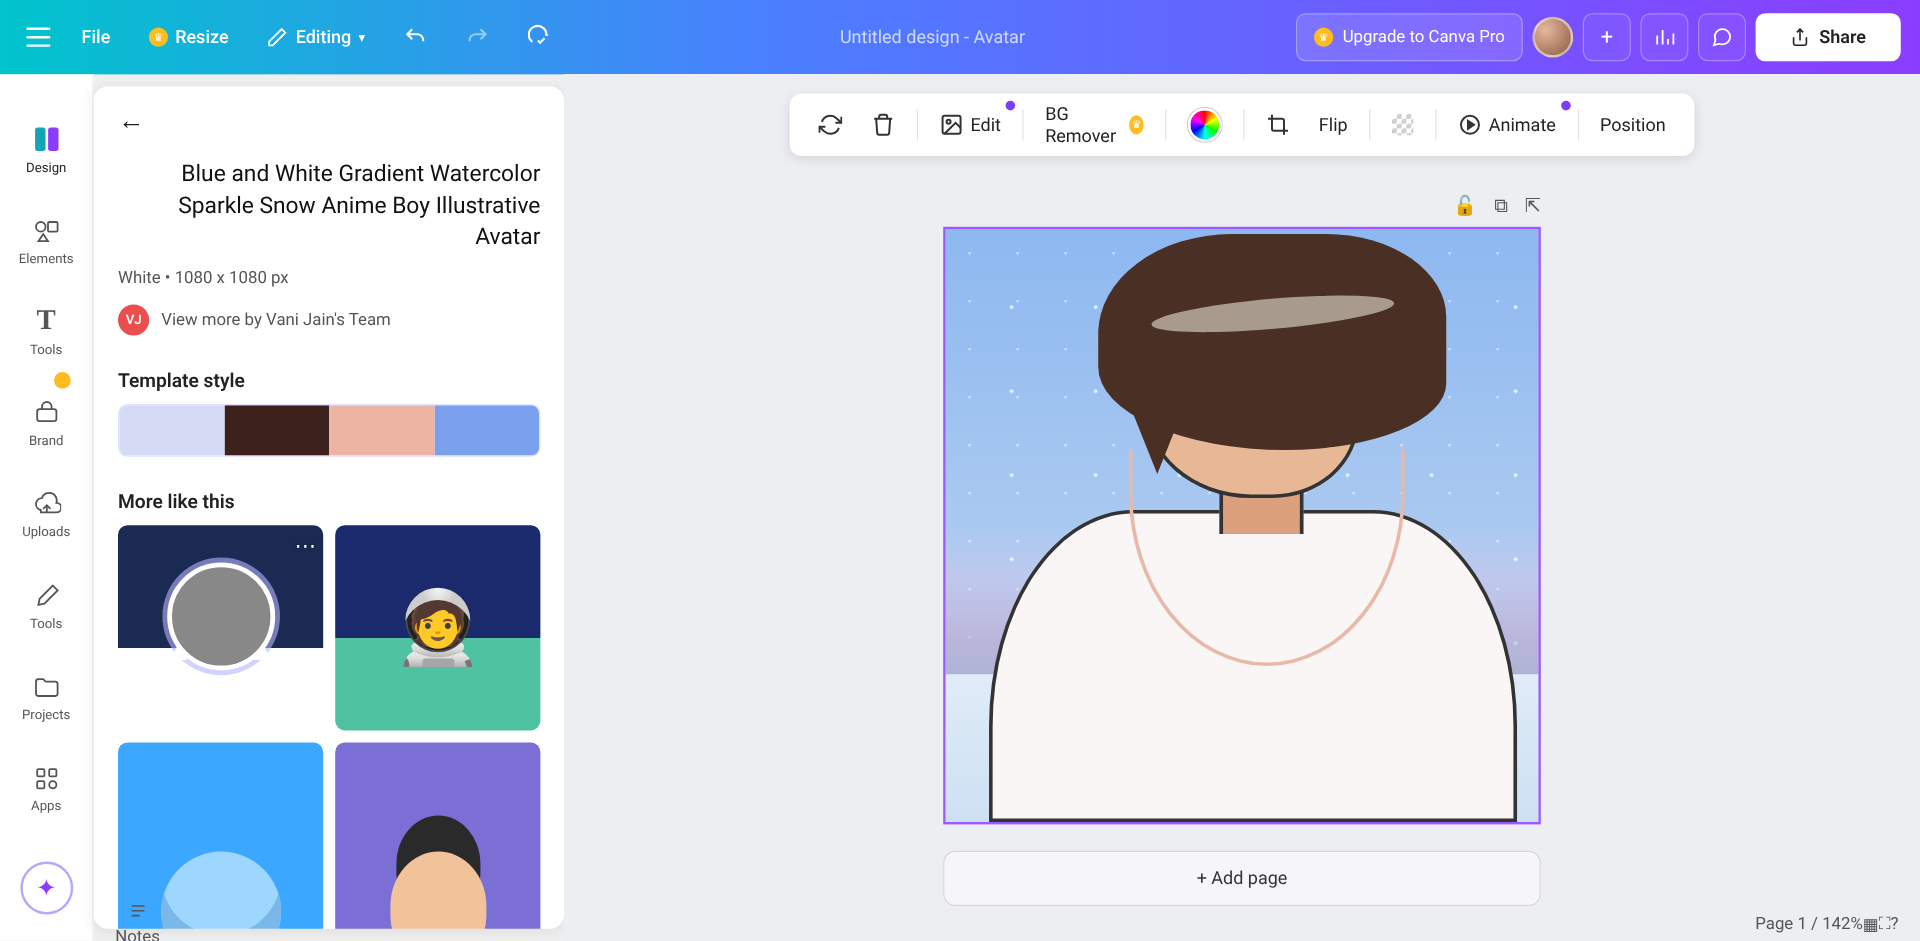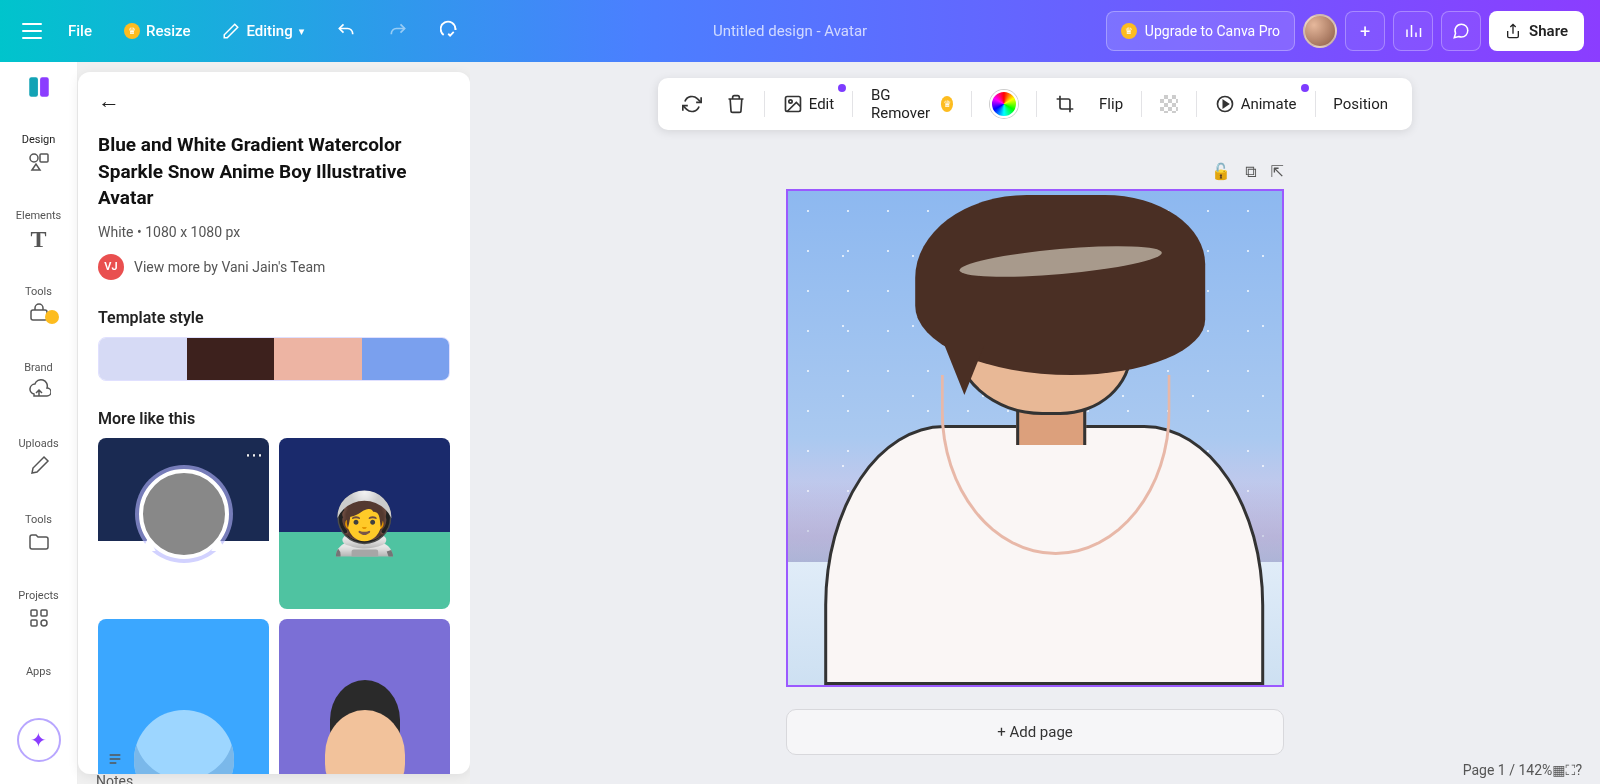--- a/index.html
+++ b/index.html
@@ -10,37 +10,37 @@
 .topbar .hamburger { width: 32px; height: 32px; display: flex; flex-direction: column; justify-content: center; gap: 5px; cursor: pointer; }
 .topbar .hamburger span { height: 2px; background: #fff; border-radius: 1px; width: 20px; margin: 0 auto; }
 .topbar .btn { font-size: 15px; font-weight: 500; padding: 6px 12px; cursor: pointer; display: flex; align-items: center; gap: 6px; border-radius: 6px; }
 .crown { width: 16px; height: 16px; background: #fdbc1f; border-radius: 50%; display: inline-flex; align-items: center; justify-content: center; font-size: 9px; color: #fff; }
 .topbar .spacer { flex: 1; }
 .topbar .title-input { background: transparent; border: none; color: #ffffff; opacity: 0.85; font-size: 15px; text-align: center; width: 240px; outline: none; }
 .topbar .title-input::placeholder { color: #fff; opacity: 0.85; }
 .topbar .pill { background: rgba(255,255,255,0.12); border: 1px solid rgba(255,255,255,0.3); border-radius: 8px; height: 40px; display: flex; align-items: center; padding: 0 14px; font-size: 14px; gap: 8px; cursor: pointer; }
 .topbar .iconbtn { width: 40px; height: 40px; border: 1px solid rgba(255,255,255,0.3); border-radius: 8px; display: flex; align-items: center; justify-content: center; cursor: pointer; background: rgba(255,255,255,0.05); font-size: 18px;}
 .topbar .avatar { width: 34px; height: 34px; border-radius: 50%; background: radial-gradient(circle at 30% 30%, #e6b89c, #8a5a44); border: 2px solid rgba(255,255,255,0.5); cursor: pointer;}
-.topbar .share { background: #fff; color: #222; border-radius: 8px; height: 40px; padding: 0 16px; display: flex; align-items: center; gap: 8px; font-weight: 600; font-size: 15px; cursor: pointer; }
+.topbar .share { background: #fff; color: #222; border-radius: 8px; height: 40px; padding: 0 29px; display: flex; align-items: center; gap: 8px; font-weight: 600; font-size: 15px; cursor: pointer; }
 
 
 .main { display: flex; height: calc(784px - 62px); }
 
 
 .rail { width: 78px; background: #fff; border-right: 1px solid #eee; display: flex; flex-direction: column; align-items: center; padding-top: 12px; gap: 4px; position: relative; }
-.rail .item { width: 64px; height: 72px; display: flex; flex-direction: column; align-items: center; justify-content: space-between; gap: 4px; font-size: 11px; color: #555; cursor: pointer; border-radius: 8px; position: relative;}
+.rail .item { width: 64px; height: 72px; display: flex; flex-direction: column; align-items: center; justify-content: flex-end; gap: 4px; font-size: 11px; color: #555; cursor: pointer; border-radius: 8px; position: relative;}
 .rail .item.active { color: #222; }
 .rail .item .icon { font-size: 22px; }
 .rail .item.badge::after { content:''; position:absolute; top:8px; right:12px; width:14px; height:14px; background:#fdbc1f; border-radius:50%; }
 .rail .ai-fab { position: absolute; bottom: 22px; left: 50%; transform: translateX(-50%); width: 44px; height: 44px; border-radius: 50%; background: #fff; border: 2px solid #b8a6ff; display: flex; align-items: center; justify-content: center; color: #8b3dff; font-size: 20px; cursor: pointer; }
 
 
 .panel { width: 392px; background: #fff; border-radius: 12px; margin: 10px 0 10px 0; box-shadow: 0 2px 12px rgba(0,0,0,0.08); padding: 16px 20px; overflow-y: auto; position: relative; }
 .panel .back { font-size: 22px; cursor: pointer; color: #222; margin-bottom: 18px; display: inline-block; }
-.panel h2 { font-size: 19px; font-weight: 700; line-height: 1.4; color: #111; margin-bottom: 12px; }
+.panel h2 { font-size: 19px; font-weight: 400; line-height: 1.4; color: #111; margin-bottom: 12px; text-align: right; }
 .panel .meta { font-size: 14px; color: #555; margin-bottom: 14px; }
 .panel .author { display: flex; align-items: center; gap: 10px; margin-bottom: 28px; cursor: pointer; }
 .panel .author .badge { width: 26px; height: 26px; border-radius: 50%; background: #e94f4f; color: #fff; font-size: 11px; font-weight: 600; display: flex; align-items: center; justify-content: center; }
 .panel .author span.link { font-size: 14px; color: #555; text-align: center; }
 .panel h3 { font-size: 16px; font-weight: 600; margin-bottom: 10px; color: #222;}
 .palette { display: flex; height: 44px; border-radius: 8px; overflow: hidden; border: 1px solid #e0e0ff; margin-bottom: 28px; cursor: pointer; }
 .palette div { flex: 1; }
 .grid { display: grid; grid-template-columns: 1fr 1fr; gap: 10px; }
 .grid .card { aspect-ratio: 1; border-radius: 8px; overflow: hidden; cursor: pointer; position: relative; }
 .grid .card .dots { position: absolute; top: 6px; right: 6px; color: #fff; font-size: 18px; text-shadow: 0 0 3px rgba(0,0,0,0.5);}

